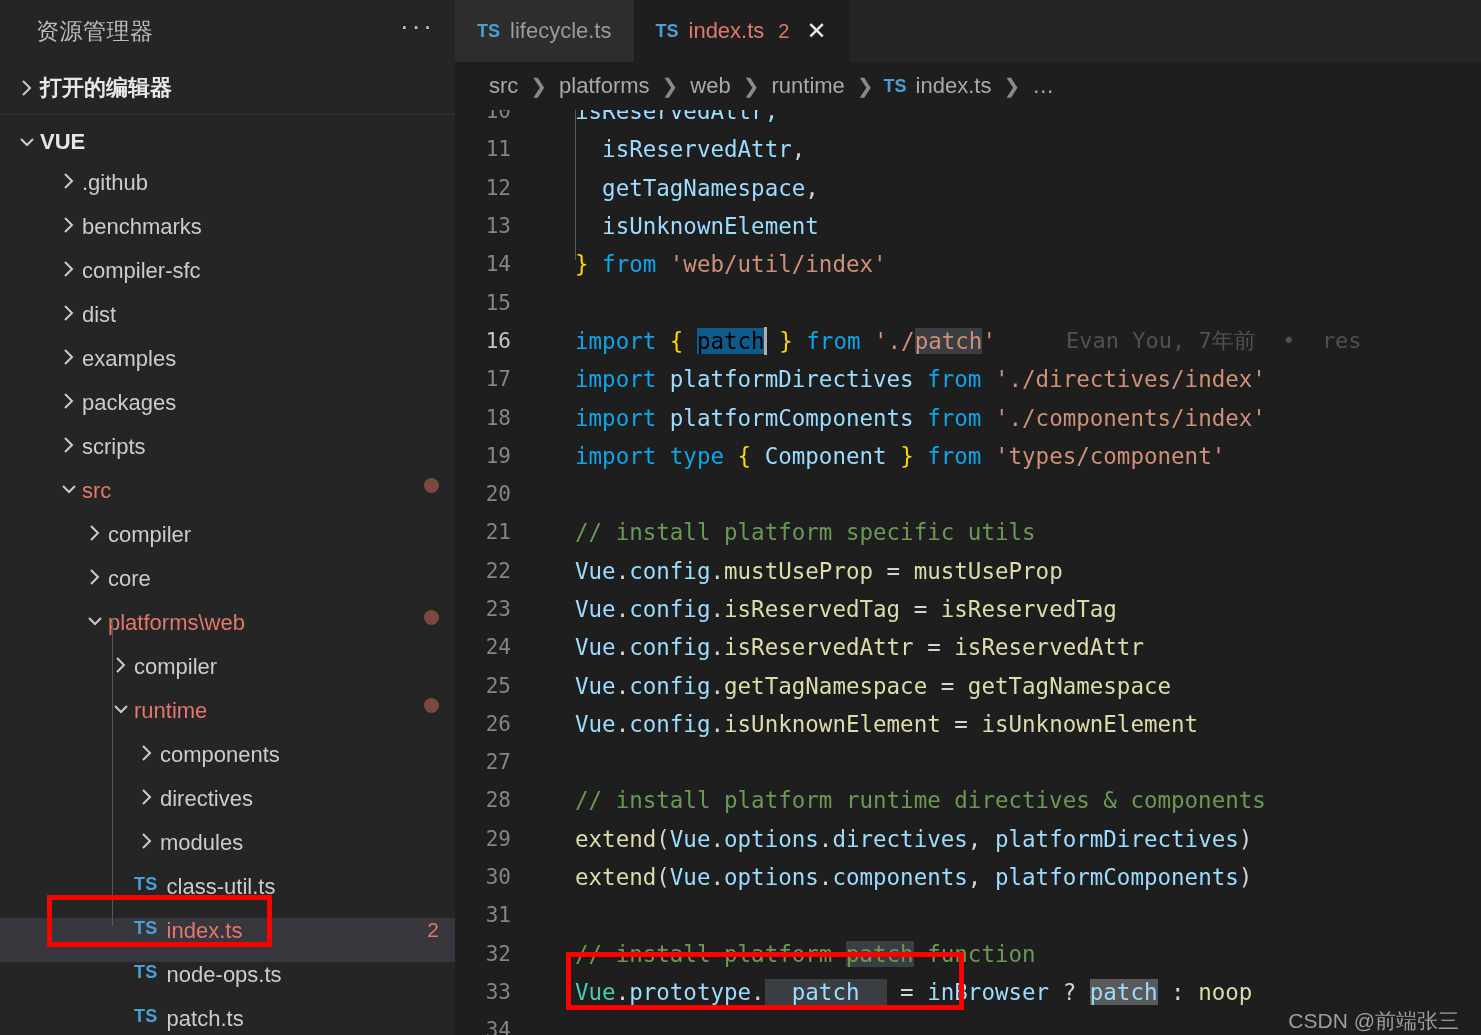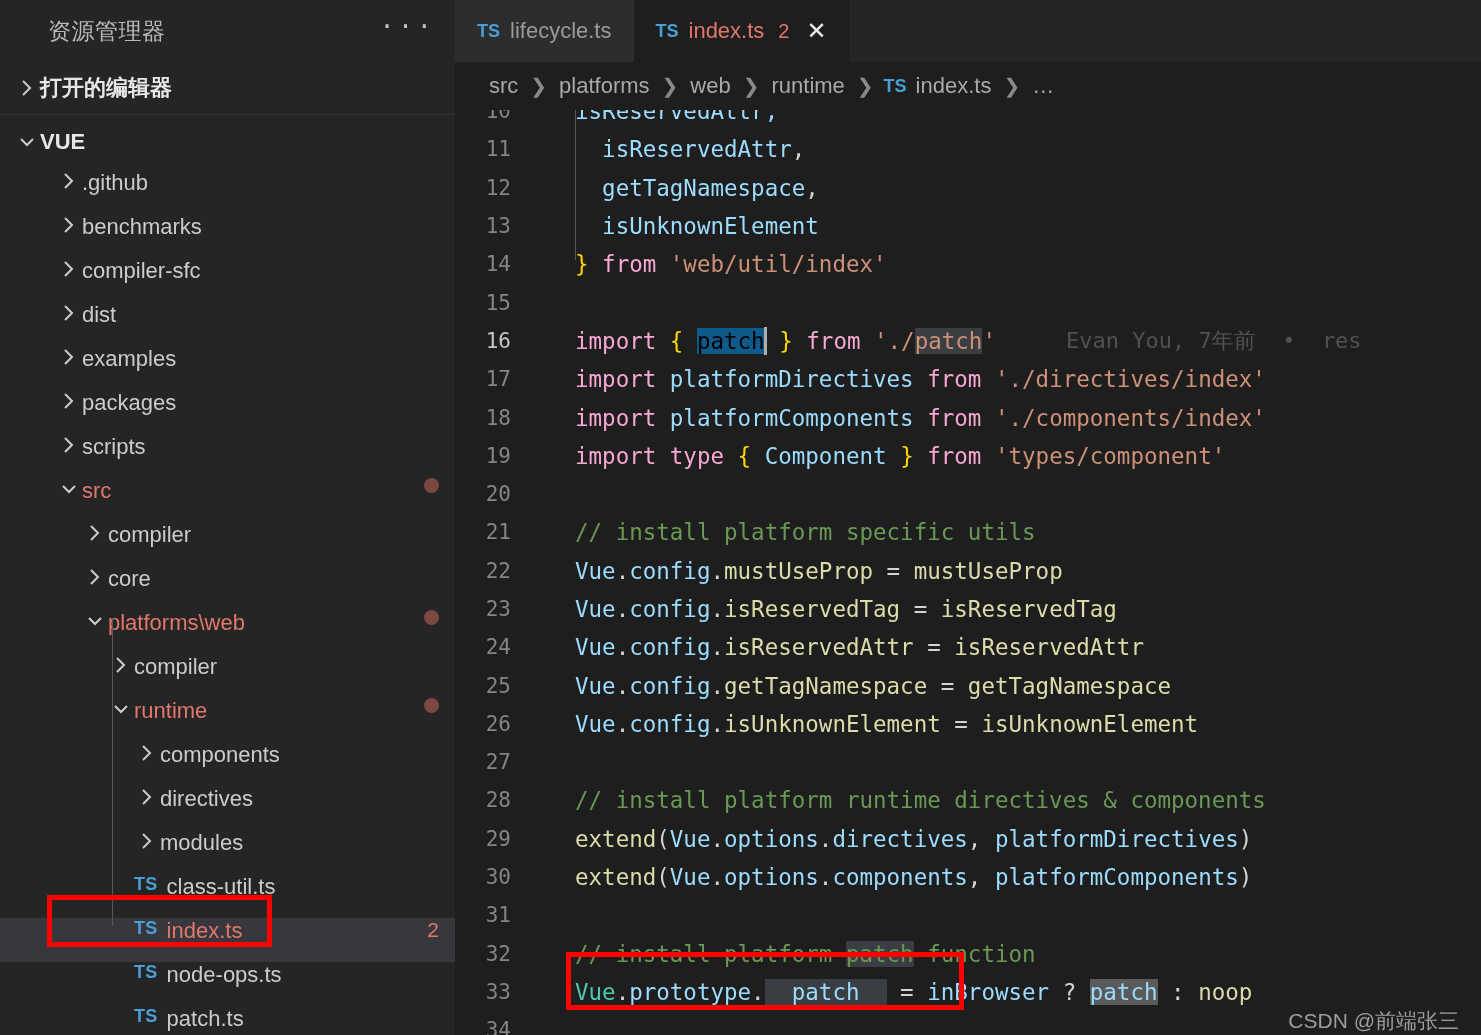--- a/index.html
+++ b/index.html
@@ -15,25 +15,24 @@
   .sidebar {
     width:455px; height:1035px;
     background:#252526;
     position:relative;
     flex:0 0 455px;
     overflow:hidden;
   }
   .sb-header {
     height:62px;
     display:flex; align-items:center;
-    padding:0 20px 0 48px;
+    padding:0 20px 0 36px;
     color:#bbbbbb;
     font-size:23px;
     letter-spacing:.5px;
-    font-family:Liberation Mono, monospace;
   }
   .sb-header .title { flex:1; }
   .sb-dots {
     color:#c5c5c5; font-size:26px; letter-spacing:3px;
     line-height:10px; padding-bottom:10px; cursor:pointer;
   }
   .sb-section {
     height:53px;
     display:flex; align-items:center;
     padding-left:14px;
@@ -132,21 +131,21 @@
     width:78px; flex:0 0 78px; text-align:right; padding-right:22px;
     color:#858585; font-size:21px; user-select:none;
   }
   .ln.active { color:#c6c6c6; }
   .ctext { position:relative; padding-left:42px; }
   .indent-guide {
     position:absolute; left:120px; width:1px; background:#585858;
   }
 
   
-  .k   { color:#f9a8d4; }   
+  .k   { color:#0ea5e9; }   
   .var { color:#9cdcfe; }   
   .str { color:#ce9178; }   
   .cmt { color:#6a9955; }   
   .pun { color:#d4d4d4; }   
   .brc { color:#ffd700; }
   .fn  { color:#dcdcaa; }   
   .cls { color:#4ec9b0; }   
   .sel { background:#0e5a8a; }
   .match { background:#3a3d41; }
   .match2 { background:#5a5a5a; }

